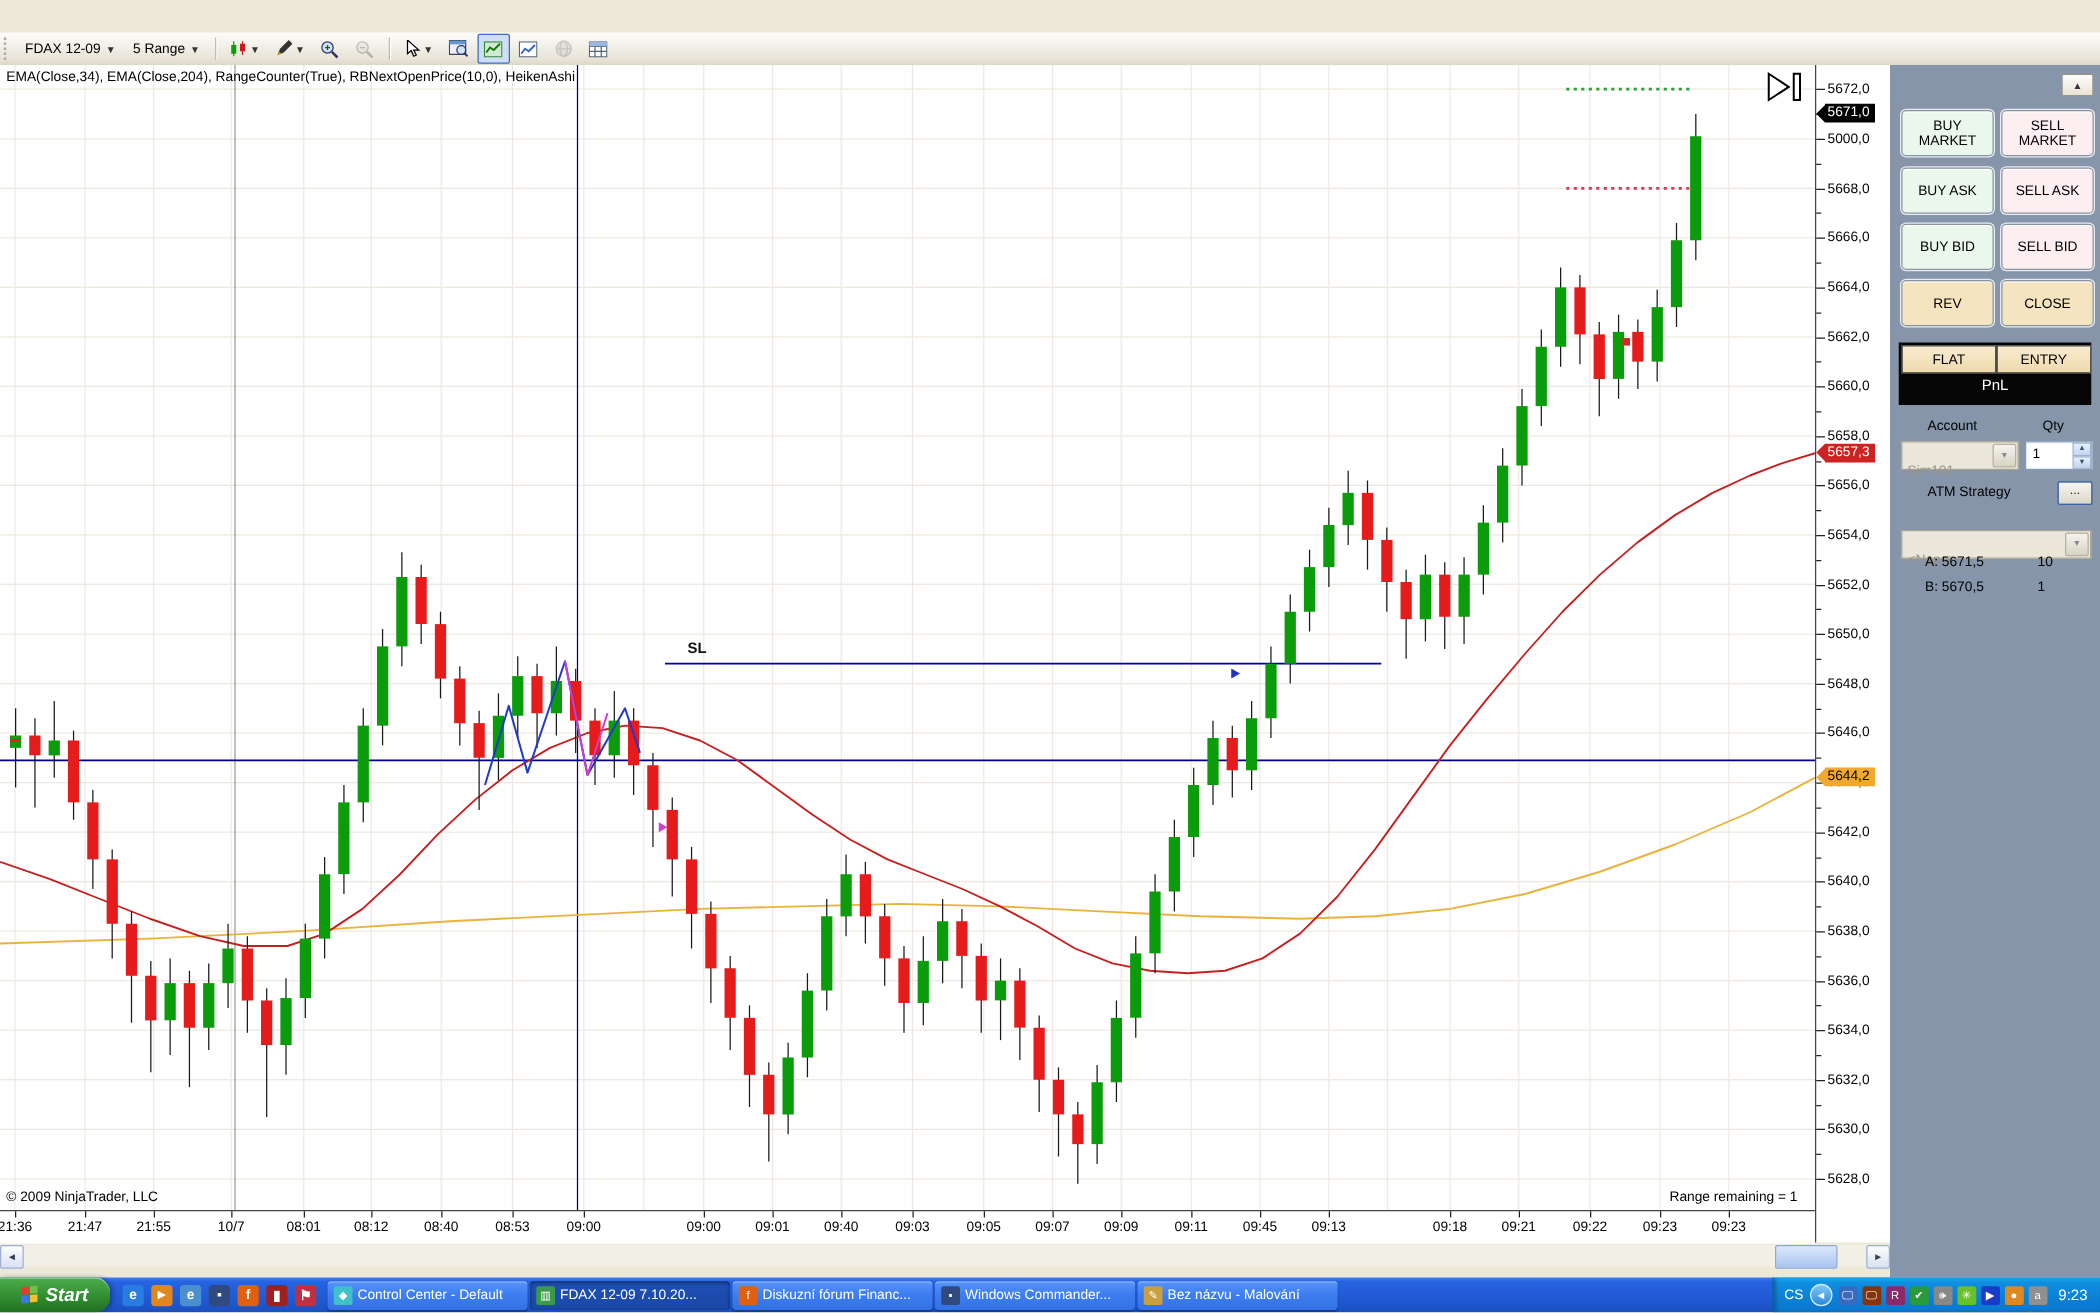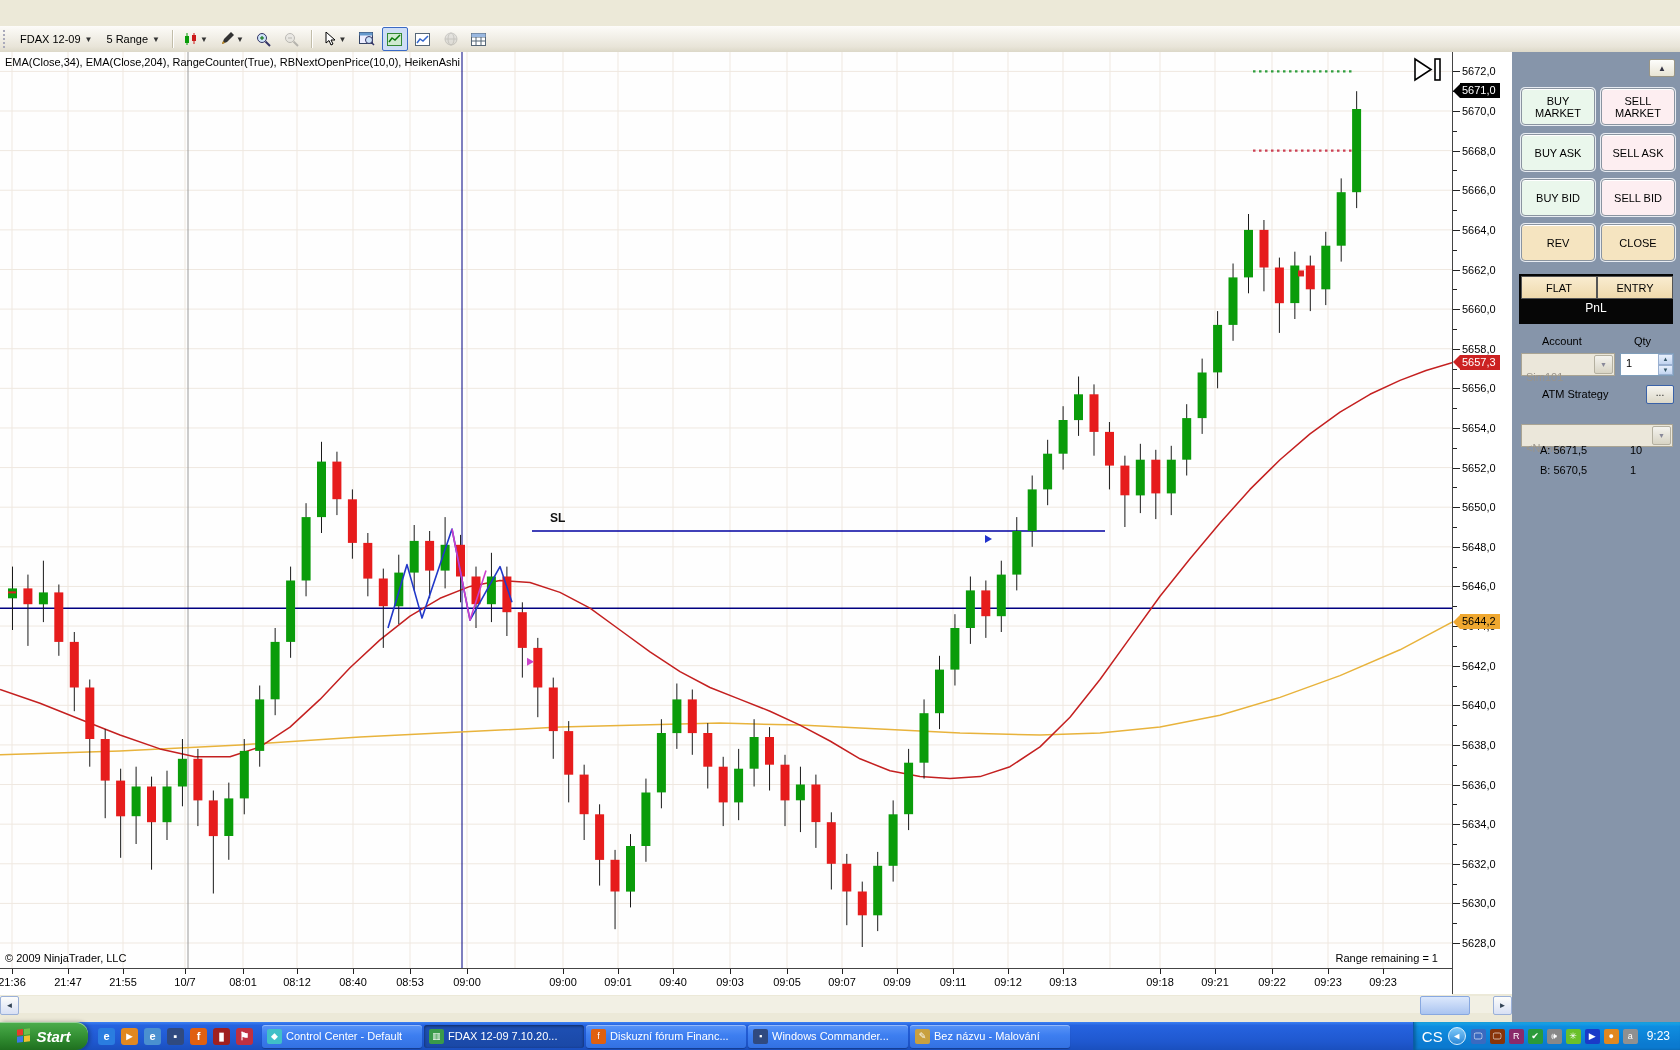--- a/index.html
+++ b/index.html
@@ -498,21 +498,21 @@
       <div class="ptick" style="top:177.9px;width:7px"></div>
       <div class="plabel" style="top:177.9px">5664,0</div>
       <div class="ptick" style="top:158.1px;width:4px"></div>
       <div class="ptick" style="top:138.2px;width:7px"></div>
       <div class="plabel" style="top:138.2px">5666,0</div>
       <div class="ptick" style="top:118.4px;width:4px"></div>
       <div class="ptick" style="top:98.6px;width:7px"></div>
       <div class="plabel" style="top:98.6px">5668,0</div>
       <div class="ptick" style="top:78.8px;width:4px"></div>
       <div class="ptick" style="top:59.0px;width:7px"></div>
-      <div class="plabel" style="top:59.0px">5670,0</div>
+      <div class="plabel" style="top:59.0px">5000,0</div>
       <div class="ptick" style="top:39.2px;width:4px"></div>
       <div class="ptick" style="top:19.4px;width:7px"></div>
       <div class="plabel" style="top:19.4px">5672,0</div>
       <div class="ptag" style="top:39.2px">
     <span class="tri" style="border-right:7px solid #000000"></span>
     <span class="lbl" style="background:#000000;color:#ffffff">5671,0</span>
       </div>
       <div class="ptag" style="top:310.6px">
     <span class="tri" style="border-right:7px solid #cc2222"></span>
     <span class="lbl" style="background:#cc2222;color:#ffffff">5657,3</span>
@@ -552,21 +552,21 @@
    <div class="tlabel" style="left:730px">09:03</div>
       <div class="ttick" style="left:787px"></div>
    <div class="tlabel" style="left:787px">09:05</div>
       <div class="ttick" style="left:842px"></div>
    <div class="tlabel" style="left:842px">09:07</div>
       <div class="ttick" style="left:897px"></div>
    <div class="tlabel" style="left:897px">09:09</div>
       <div class="ttick" style="left:953px"></div>
    <div class="tlabel" style="left:953px">09:11</div>
       <div class="ttick" style="left:1008px"></div>
-   <div class="tlabel" style="left:1008px">09:12</div>
+   <div class="tlabel" style="left:1008px">09:45</div>
       <div class="ttick" style="left:1063px"></div>
    <div class="tlabel" style="left:1063px">09:13</div>
       <div class="ttick" style="left:1160px"></div>
    <div class="tlabel" style="left:1160px">09:18</div>
       <div class="ttick" style="left:1215px"></div>
    <div class="tlabel" style="left:1215px">09:21</div>
       <div class="ttick" style="left:1272px"></div>
    <div class="tlabel" style="left:1272px">09:22</div>
       <div class="ttick" style="left:1328px"></div>
    <div class="tlabel" style="left:1328px">09:23</div>
@@ -663,21 +663,21 @@
         <span class="tb-task">
      <span class="task-ico" style="background:#304a80">▪</span>
      <span>Windows Commander...</span>
         </span>
         <span class="tb-task">
      <span class="task-ico" style="background:#c8a040">✎</span>
      <span>Bez názvu - Malování</span>
         </span>
       </div>
     <div id="tray">
-      <span style="font-size:15px;">CS</span>
+      <span style="font-size:11px;">CS</span>
       <span id="tray-collapse">◄</span>
       <span id="tray-icons" style="display:flex;gap:4px;align-items:center;">
           <span class="tray-ico" style="background:#3a6ac0">🖵</span>
           <span class="tray-ico" style="background:#88340a">🖵</span>
           <span class="tray-ico" style="background:#8a2a6a">R</span>
           <span class="tray-ico" style="background:#2a9a3a">✔</span>
           <span class="tray-ico" style="background:#888888">🕪</span>
           <span class="tray-ico" style="background:#6ac02a">✳</span>
           <span class="tray-ico" style="background:#1a3ac8">▶</span>
           <span class="tray-ico" style="background:#e08820">●</span>

